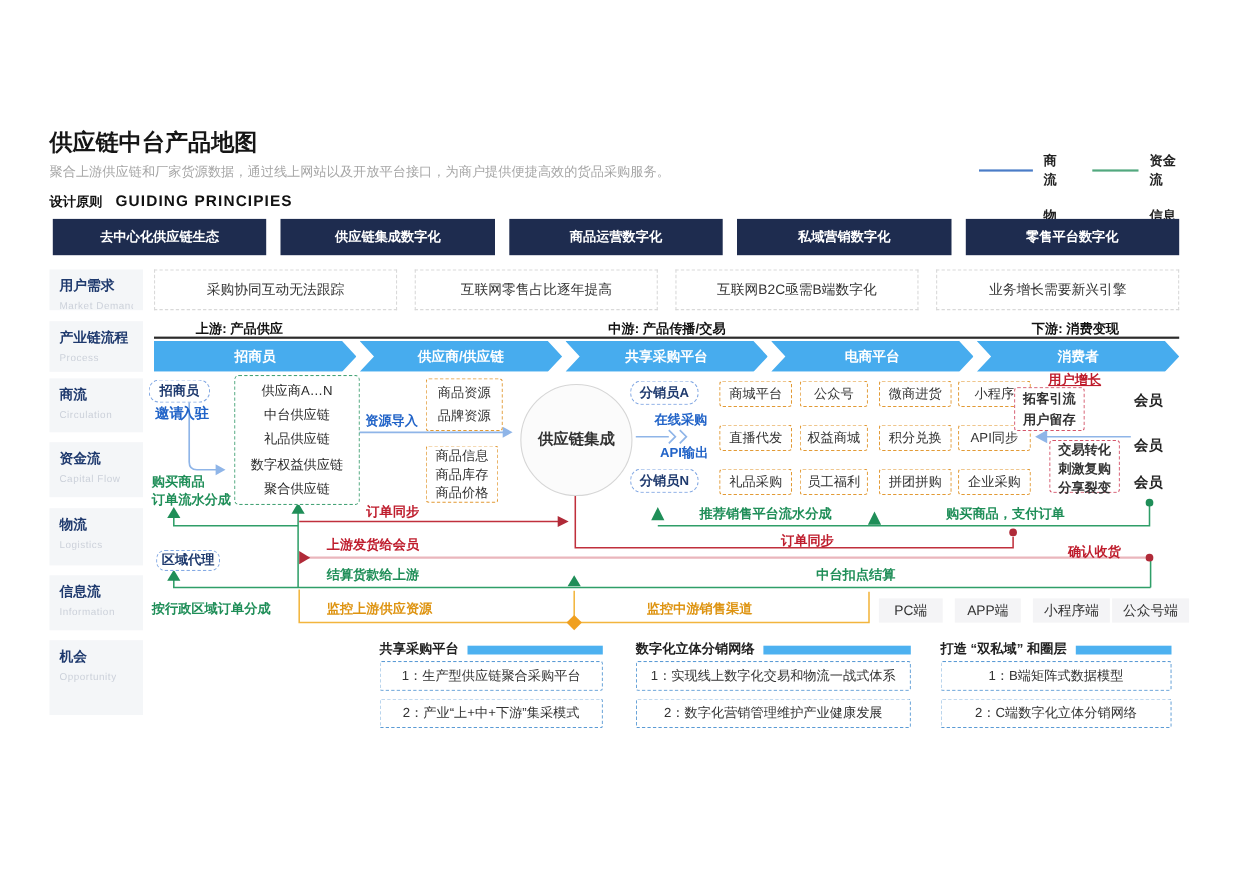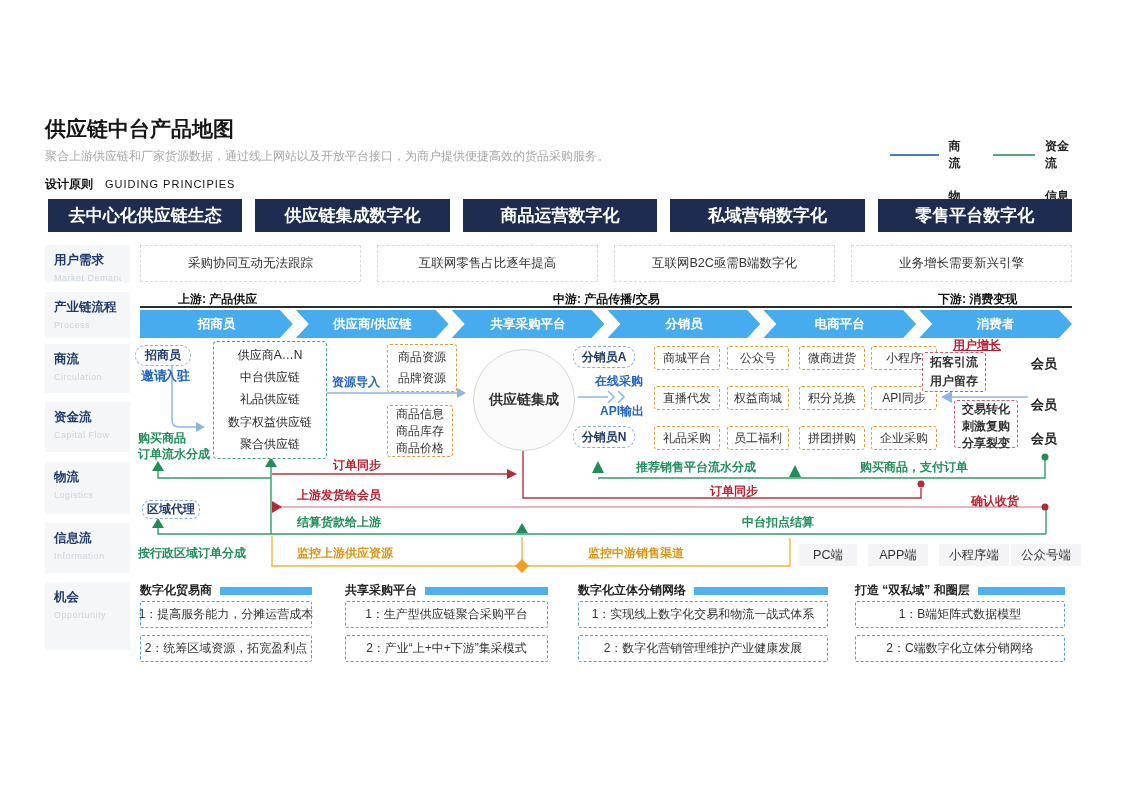--- a/index.html
+++ b/index.html
@@ -2,27 +2,27 @@
 <html><head>
 <meta charset="utf-8">
 <style>
   html,body{margin:0;padding:0;background:#fff;}
   .page{position:relative;width:1125px;height:795px;background:#fff;overflow:hidden;
         font-family:"Liberation Sans","DejaVu Sans",sans-serif;}
   .abs{position:absolute;}
   .title{font-size:21px;font-weight:bold;color:#161616;}
   .subtitle{font-size:12px;color:#a6a6a6;}
   .sec-zh{font-size:12px;font-weight:bold;color:#111;}
-  .sec-en{font-size:11px;font-weight:normal;color:#111;letter-spacing:1px;margin-left:12px;}
+  .sec-en{font-size:14px;font-weight:bold;color:#111;letter-spacing:1px;margin-left:12px;}
   .legend{display:grid;grid-template-columns:1fr 1fr;grid-column-gap:22px;grid-row-gap:16px;}
   .legend-item{display:flex;align-items:center;}
   .legend-line{width:52px;height:2px;margin-right:10px;}
   .legend-label{font-size:12px;font-weight:bold;color:#222;}
   .hdr-row{display:flex;gap:13px;}
-  .hdr-box{flex:1;background:#1e2c4f;color:#fff;font-weight:bold;font-size:17px;
+  .hdr-box{flex:1;background:#1e2c4f;color:#fff;font-weight:bold;font-size:12px;
            display:flex;align-items:center;justify-content:center;}
   .demand-row{display:flex;gap:16px;}
   .demand-box{flex:1;border:1px dashed #d9d9d9;color:#333;font-size:12.5px;background:#fff;
               display:flex;align-items:center;justify-content:center;white-space:nowrap;}
   .sidebar-block{background:#f4f6f8;padding:7px 9px;box-sizing:border-box;}
   .sidebar-zh{font-size:12.5px;font-weight:bold;color:#1f3a6e;}
   .sidebar-en{font-size:9px;color:#ccd1da;margin-top:4px;letter-spacing:.5px;white-space:nowrap;overflow:hidden;}
   .phase-label{position:absolute;font-size:12px;font-weight:bold;color:#111;white-space:nowrap;}
   .phase-line{position:absolute;background:#2b2b2b;height:2px;}
   .chev-row{display:flex;gap:3px;}
@@ -136,21 +136,20 @@
 
   <div class="phase-label" style="left:178px;top:291px;">上游: 产品供应</div>
   <div class="phase-label" style="left:553px;top:291px;">中游: 产品传播/交易</div>
   <div class="phase-label" style="left:938px;top:291px;">下游: 消费变现</div>
   <div class="phase-line" style="left:140px;top:306px;width:932px;"></div>
 
   <div class="abs chev-row" style="left:140px;top:310px;width:932px;height:28px;">
     <div class="chev chev-first">招商员</div>
     <div class="chev">供应商/供应链</div>
     <div class="chev">共享采购平台</div>
-    <div class="chev">分销员</div>
     <div class="chev">电商平台</div>
     <div class="chev">消费者</div>
   </div>
 
   <svg width="1125" height="795" viewBox="0 0 1125 795">
 
     <g stroke="#8fb5e8" stroke-width="1.5" fill="none">
       <path d="M172,366 L172,420 Q172,427 179,427 L198,427"></path>
       <path d="M326,393 L458,393"></path>
       <path d="M578,397 L608,397"></path>
@@ -288,28 +287,20 @@
   <div class="flow-label c-green" style="left:742px;top:514px;">中台扣点结算</div>
   <div class="flow-label c-green" style="left:138px;top:545px;">按行政区域订单分成</div>
   <div class="flow-label c-orange" style="left:297px;top:545px;">监控上游供应资源</div>
   <div class="flow-label c-orange" style="left:588px;top:545px;">监控中游销售渠道</div>
 
   <div class="terminal" style="left:799px;top:544px;width:58px;">PC端</div>
   <div class="terminal" style="left:868px;top:544px;width:60px;">APP端</div>
   <div class="terminal" style="left:939px;top:544px;width:70px;">小程序端</div>
   <div class="terminal" style="left:1011px;top:544px;width:70px;">公众号端</div>
 
-  <div class="opp-group" style="left:140px;top:584px;width:172px;height:80px;">
-    <div class="opp-head">
-        <span class="opp-title">数字化贸易商</span>
-        <span class="opp-bar"></span>
-      </div>
-    <div class="opp-item" style="top:17px;">1：提高服务能力，分摊运营成本</div>
-    <div class="opp-item" style="top:51px;">2：统筹区域资源，拓宽盈利点</div>
-  </div>
   <div class="opp-group" style="left:345px;top:584px;width:203px;height:80px;">
     <div class="opp-head">
         <span class="opp-title">共享采购平台</span>
         <span class="opp-bar"></span>
       </div>
     <div class="opp-item" style="top:17px;">1：生产型供应链聚合采购平台</div>
     <div class="opp-item" style="top:51px;">2：产业“上+中+下游”集采模式</div>
   </div>
   <div class="opp-group" style="left:578px;top:584px;width:250px;height:80px;">
     <div class="opp-head">

